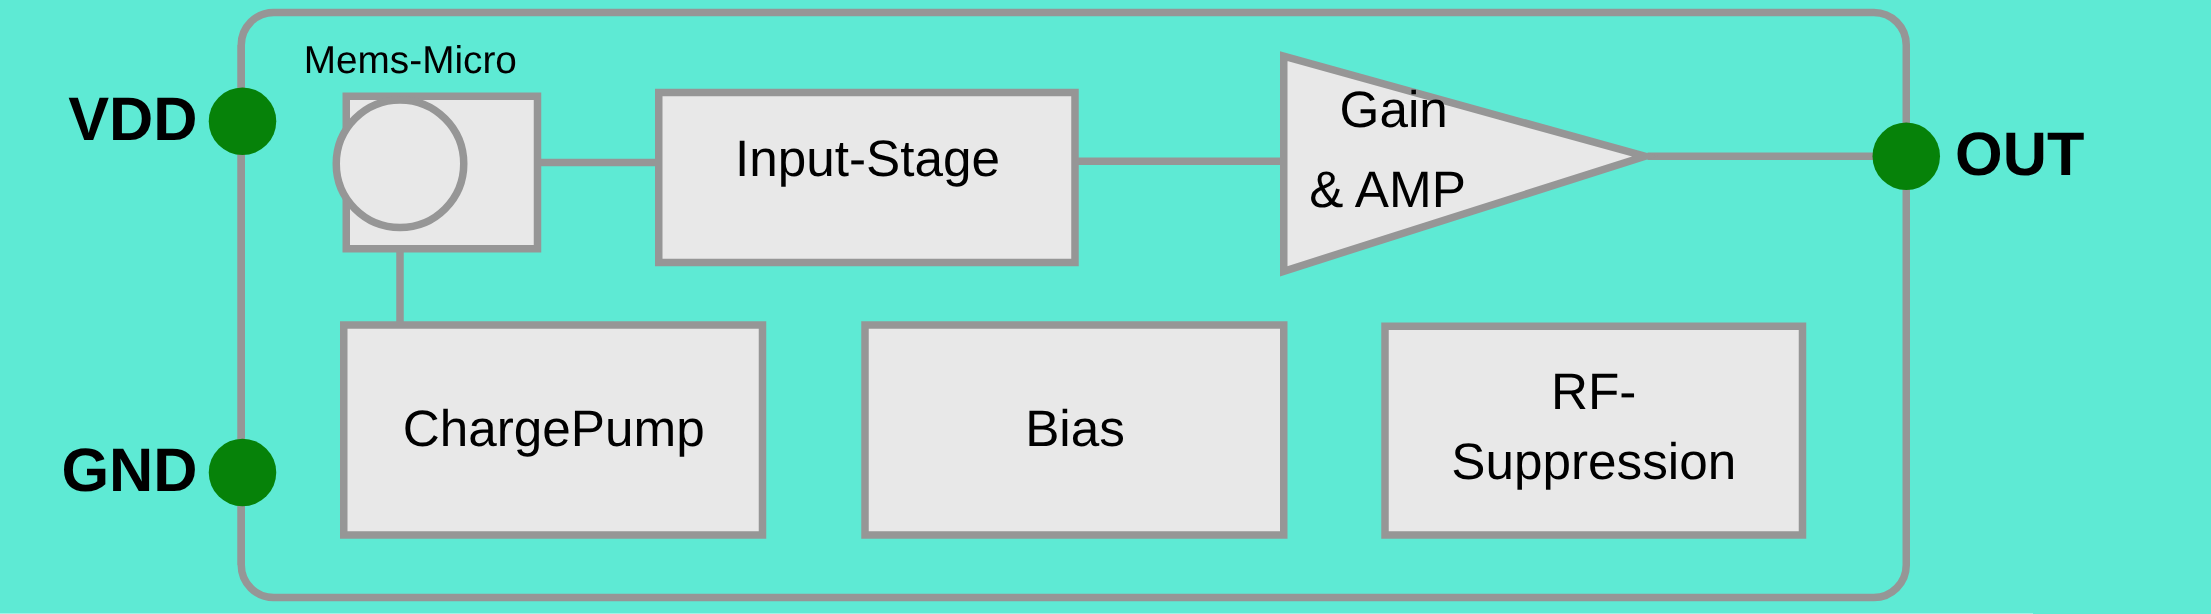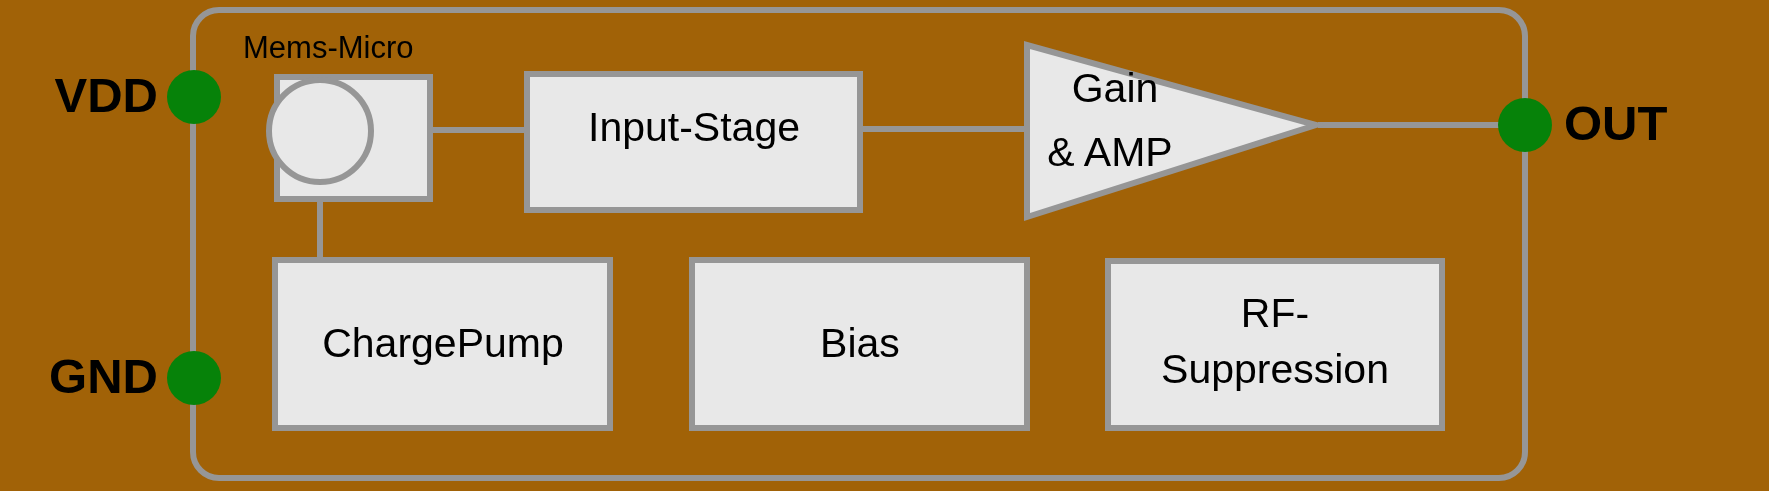--- a/index.html
+++ b/index.html
@@ -7,21 +7,21 @@
     padding: 0;
     background: #ffffff;
   }
   body {
     font-family: "Liberation Sans", sans-serif;
   }
   #canvas {
     position: relative;
     width: 1769px;
     height: 491px;
-    background: #a16207;
+    background: #5eead4;
     overflow: hidden;
   }
   #diagram-svg {
     position: absolute;
     left: 0;
     top: 0;
     width: 1769px;
     height: 491px;
   }
   .blk-fill {

